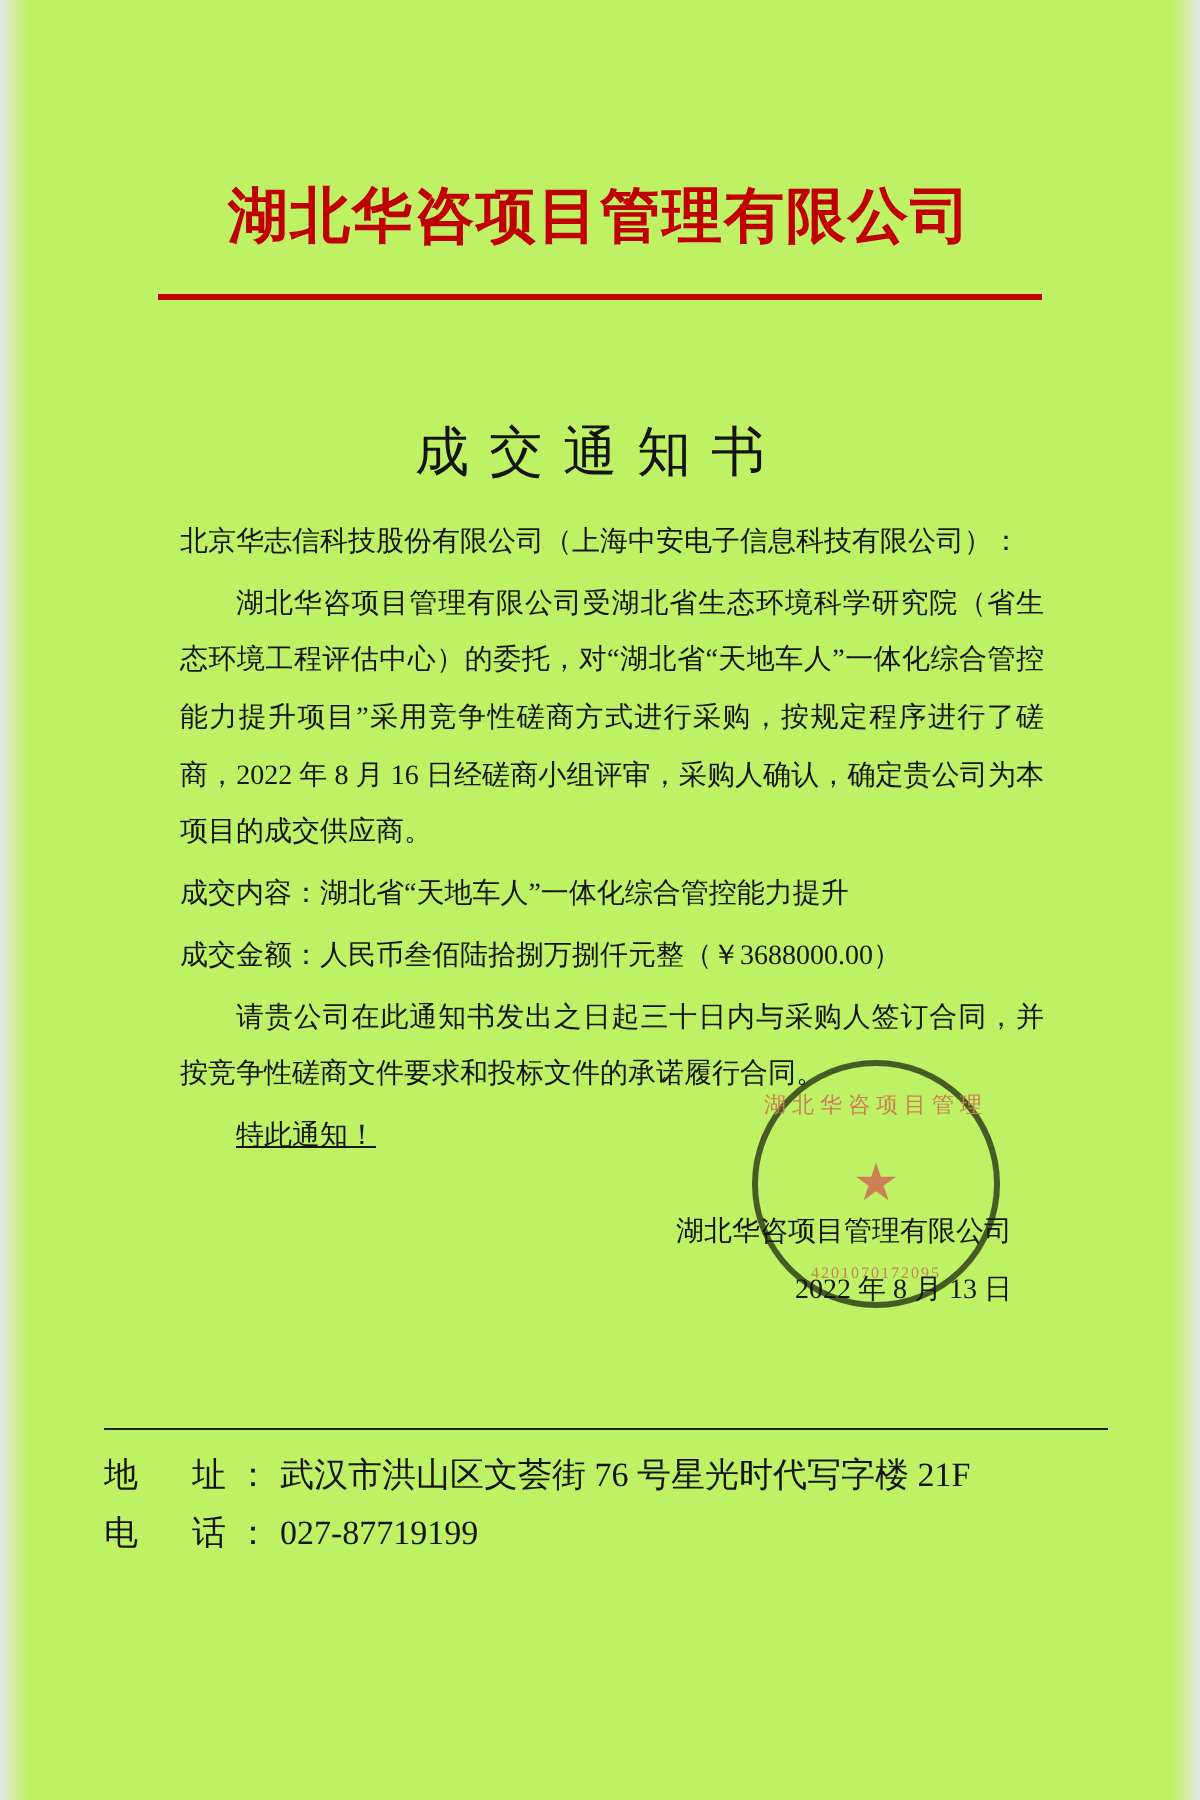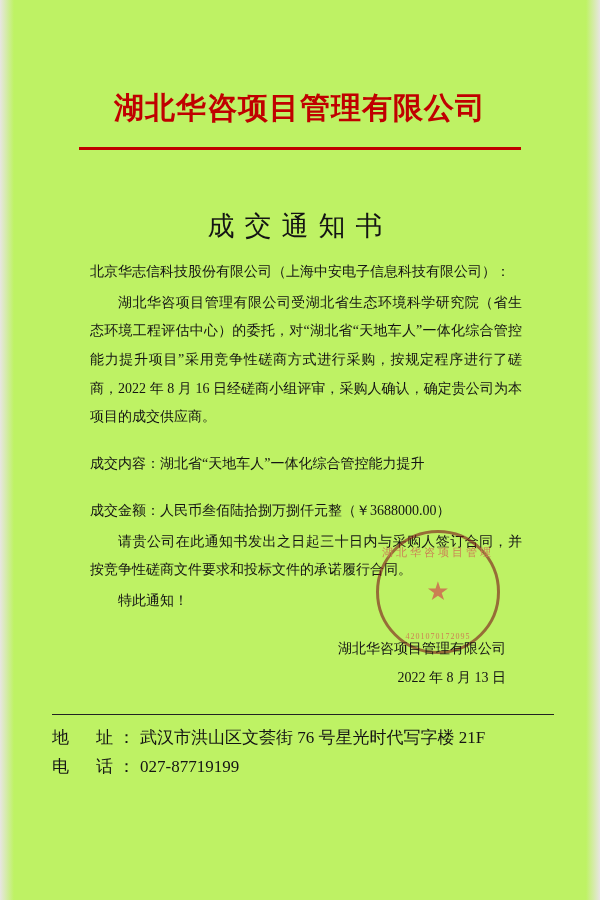--- a/index.html
+++ b/index.html
@@ -94,21 +94,21 @@
   }
   .para {
     padding-left: 52px;
     padding-right: 40px;
     text-indent: 28px;
     text-align: justify;
     margin-top: 2px;
   }
   .kv {
     padding-left: 52px;
-    margin-top: 18px;
+    margin-top: 2px;
     white-space: nowrap;
   }
   .notice-end {
     padding-left: 52px;
     margin-top: 2px;
   }
   .signature {
     margin-top: 18px;
     text-align: right;
     padding-right: 56px;
@@ -122,21 +122,21 @@
     display: inline-block;
   }
   
   .seal {
     position: absolute;
     right: 62px;
     bottom: 126px;
     width: 118px;
     height: 118px;
     border-radius: 50%;
-    border: 3px solid #7f1d1d;
+    border: 3px solid #000000;
     opacity: 0.62;
     z-index: 2;
     pointer-events: none;
   }
   .seal .star {
     position: absolute;
     left: 50%;
     top: 50%;
     transform: translate(-50%, -50%);
     color: #d3394a;
@@ -206,21 +206,21 @@
       <div class="kv">
         <span>成交内容：</span><span>湖北省“天地车人”一体化综合管控能力提升</span>
       </div>
 
       <div class="kv">
         <span>成交金额：</span><span>人民币叁佰陆拾捌万捌仟元整（￥3688000.00）</span>
       </div>
 
       <div class="para">请贵公司在此通知书发出之日起三十日内与采购人签订合同，并按竞争性磋商文件要求和投标文件的承诺履行合同。</div>
 
-      <div class="notice-end" style="text-indent:28px;">特此通知！</div>
+      <div class="notice-end" style="text-indent:28px;text-decoration:underline;">特此通知！</div>
     </div>
 
     <div class="signature">
       <div>湖北华咨项目管理有限公司</div>
       <div class="sign-date">2022 年 8 月 13 日</div>
     </div>
 
     <div class="seal">
       <div class="seal-top">湖北华咨项目管理</div>
       <div class="star">★</div>

